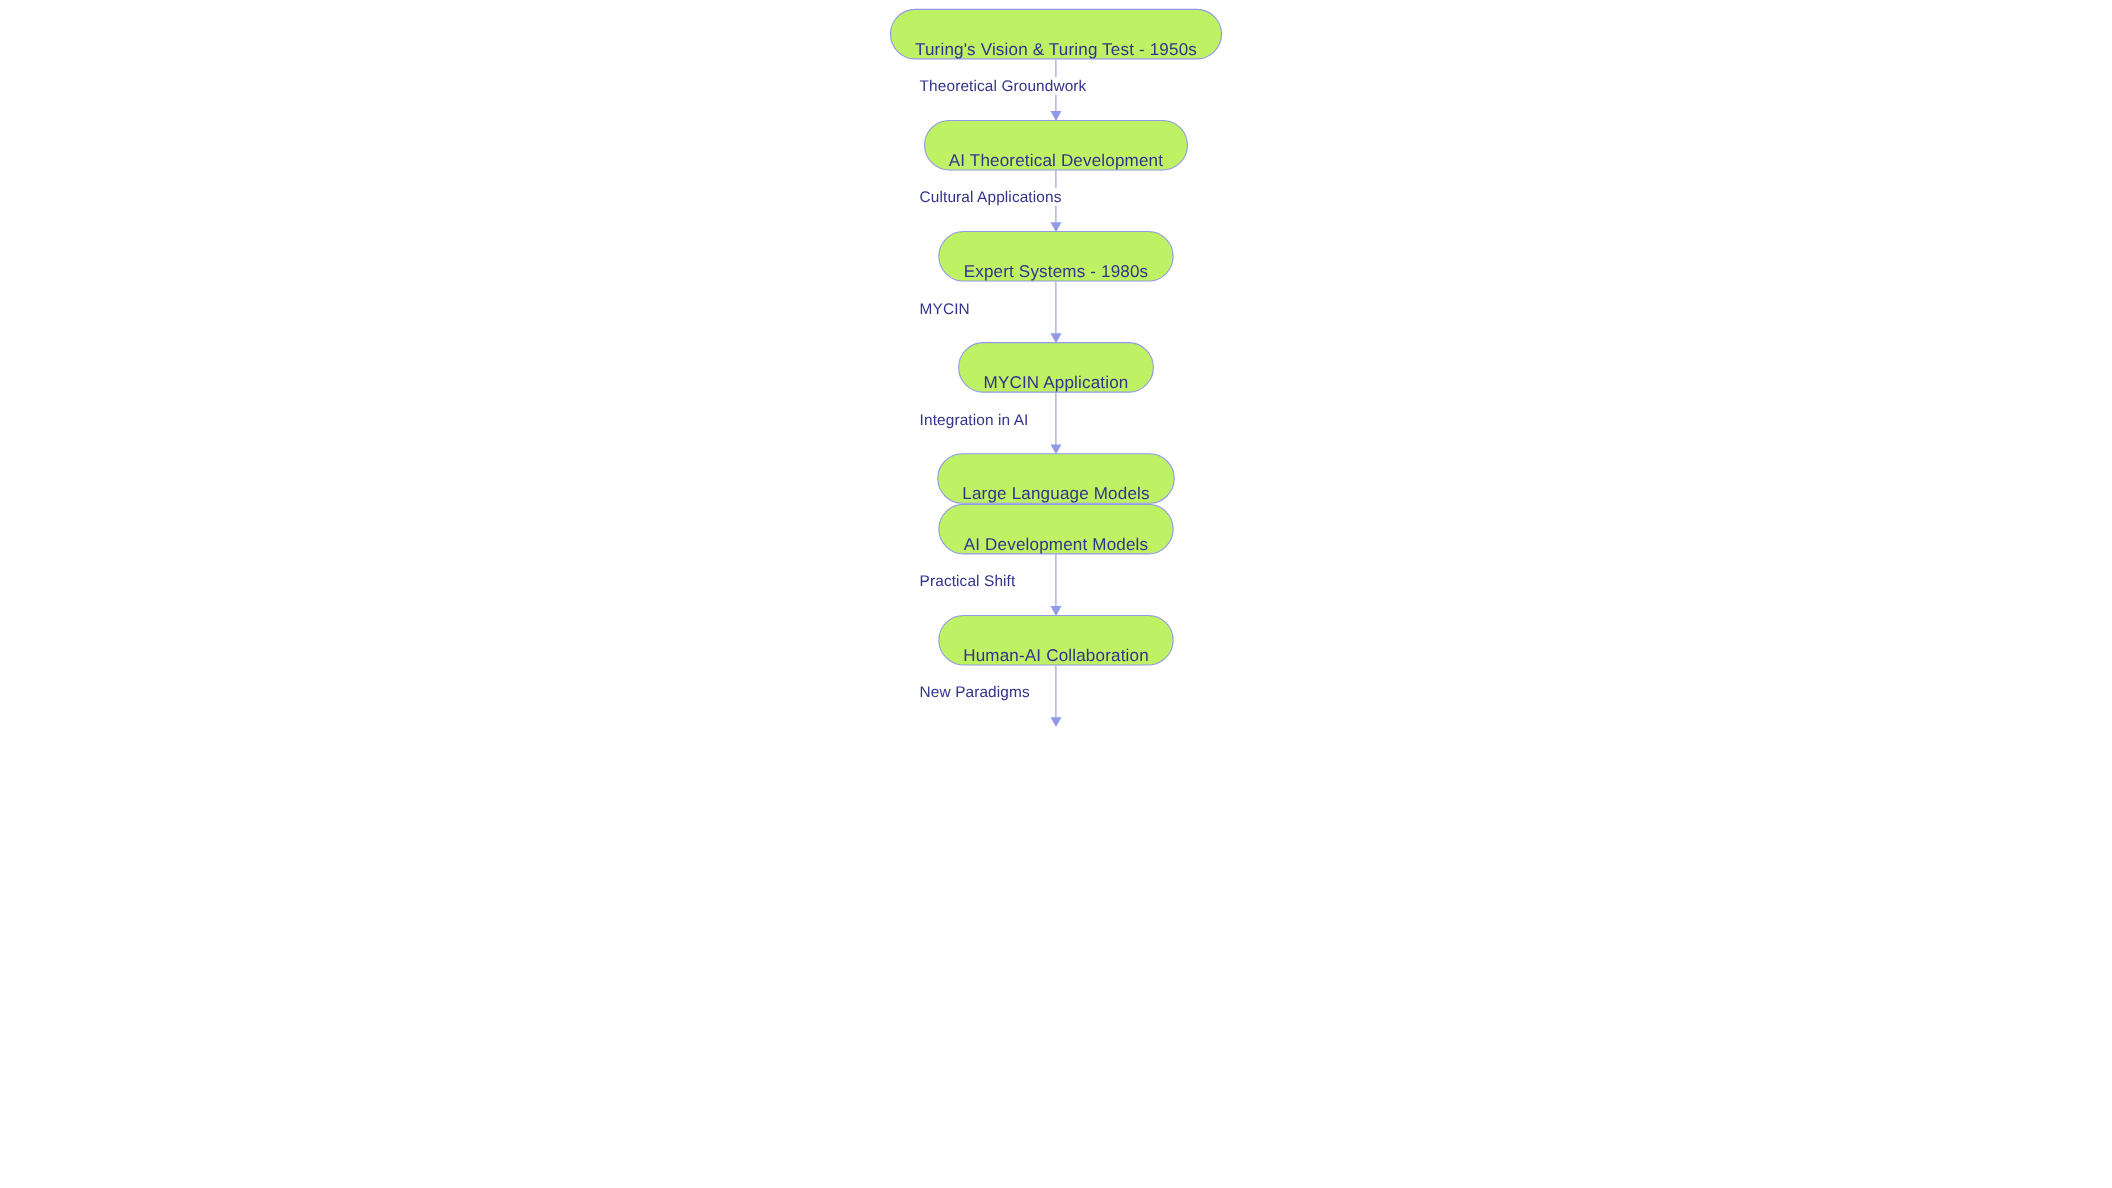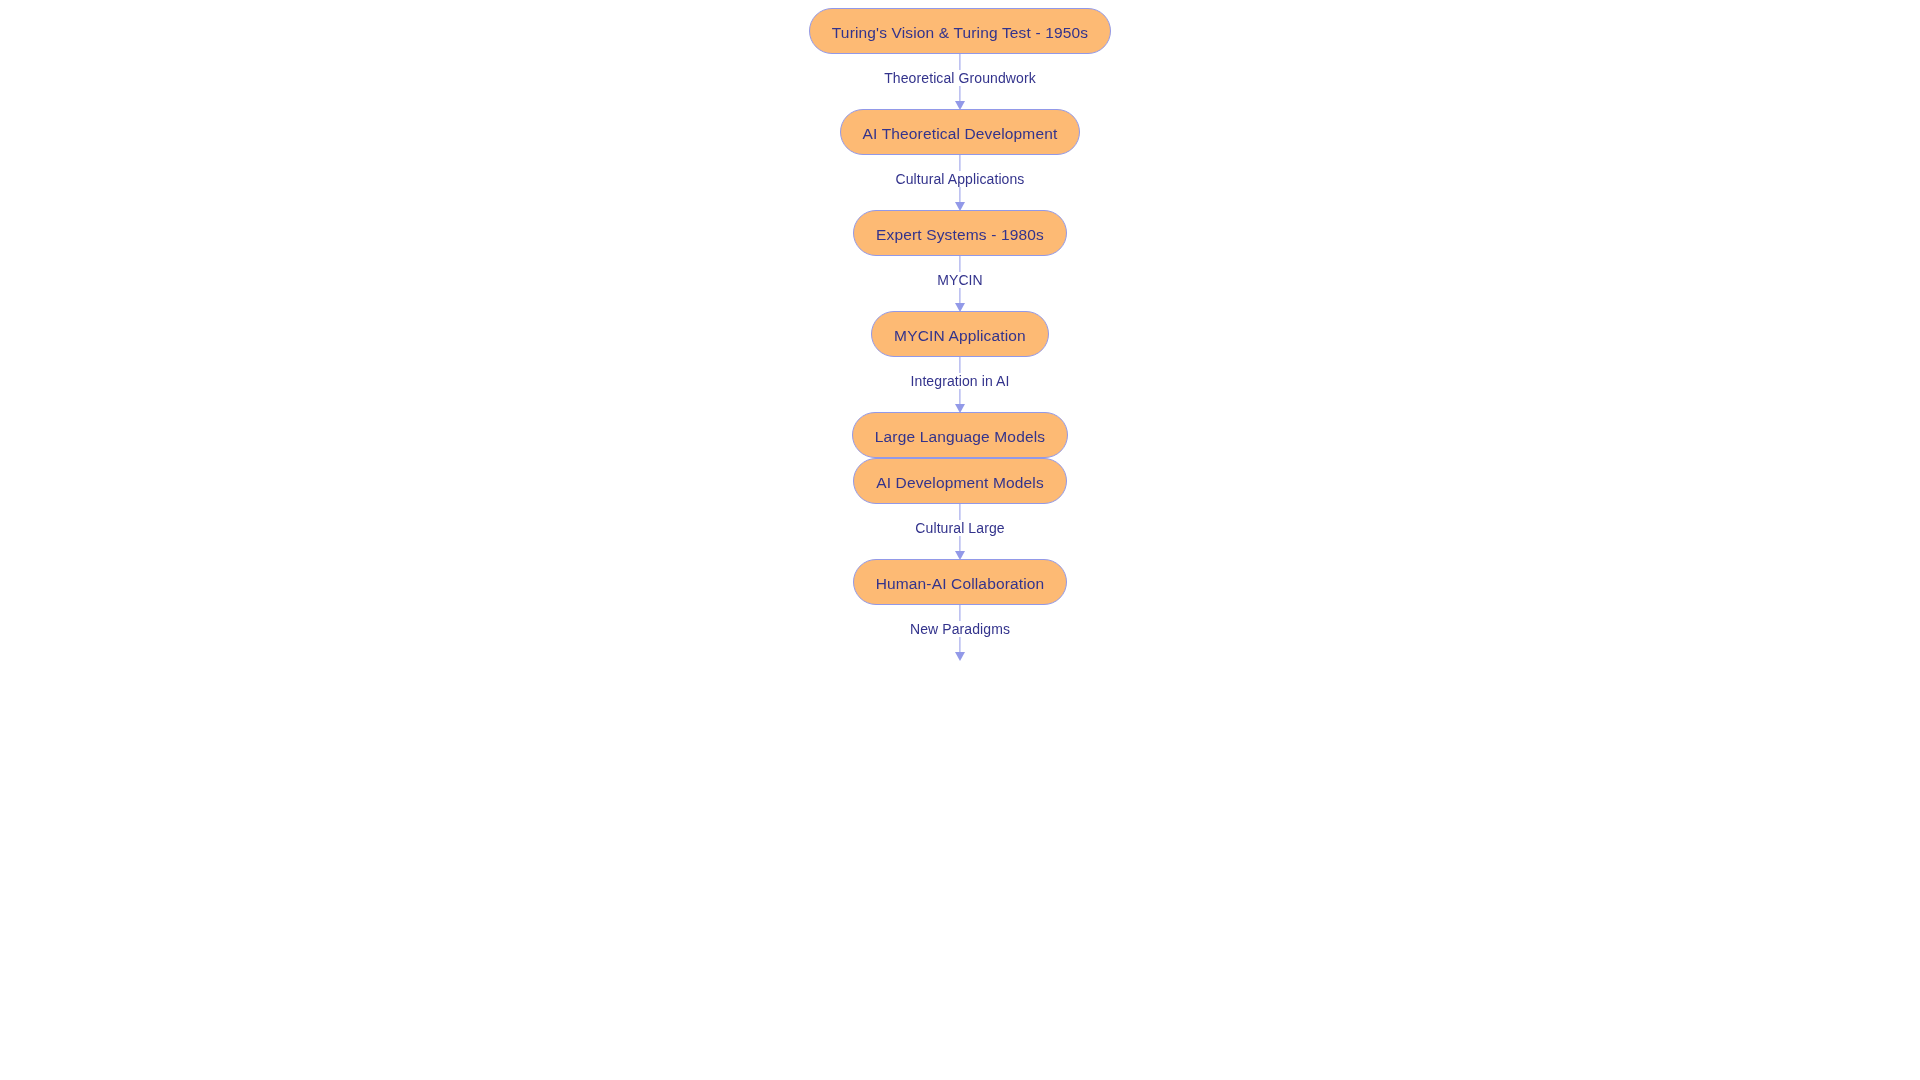--- a/index.html
+++ b/index.html
@@ -28,43 +28,42 @@
     top: 0;
     width: 1920px;
     display: flex;
     flex-direction: column;
     align-items: center;
   }
 
   
   .node {
     display: flex;
-    align-items: flex-start;
+    align-items: flex-end;
     justify-content: center;
-    background: #fdba74;
+    background: #bef264;
     border: 1.3px solid #9299e8;
     border-radius: 26px;
     color: #33338c;
     font-size: 15.5px;
     line-height: 1;
     letter-spacing: 0.15px;
     white-space: nowrap;
-    padding: 16px 22px;
+    padding: 0 22px;
     height: 46px;
     min-width: 130px;
   }
 
   
   .edge {
     position: relative;
     width: 260px;
     height: 55px;
     display: flex;
     align-items: center;
-    justify-content: center;
   }
   .edge .edge-line {
     position: absolute;
     left: 50%;
     top: 0;
     transform: translateX(-50%);
     width: 1.2px;
     height: 48px;
     background: #9299e8;
   }
@@ -145,21 +144,21 @@
 
     <div class="node">
       <span>AI Development Models</span>
     </div>
 
 
 
     <div class="edge">
       <div class="edge-line"></div>
       <div class="edge-arrow"></div>
-      <span class="edge-label">Cultural Large</span>
+      <span class="edge-label">Practical Shift</span>
     </div>
 
     <div class="node">
       <span>Human-AI Collaboration</span>
     </div>
 
     <div class="edge">
       <div class="edge-line"></div>
       <div class="edge-arrow"></div>
       <span class="edge-label">New Paradigms</span>

